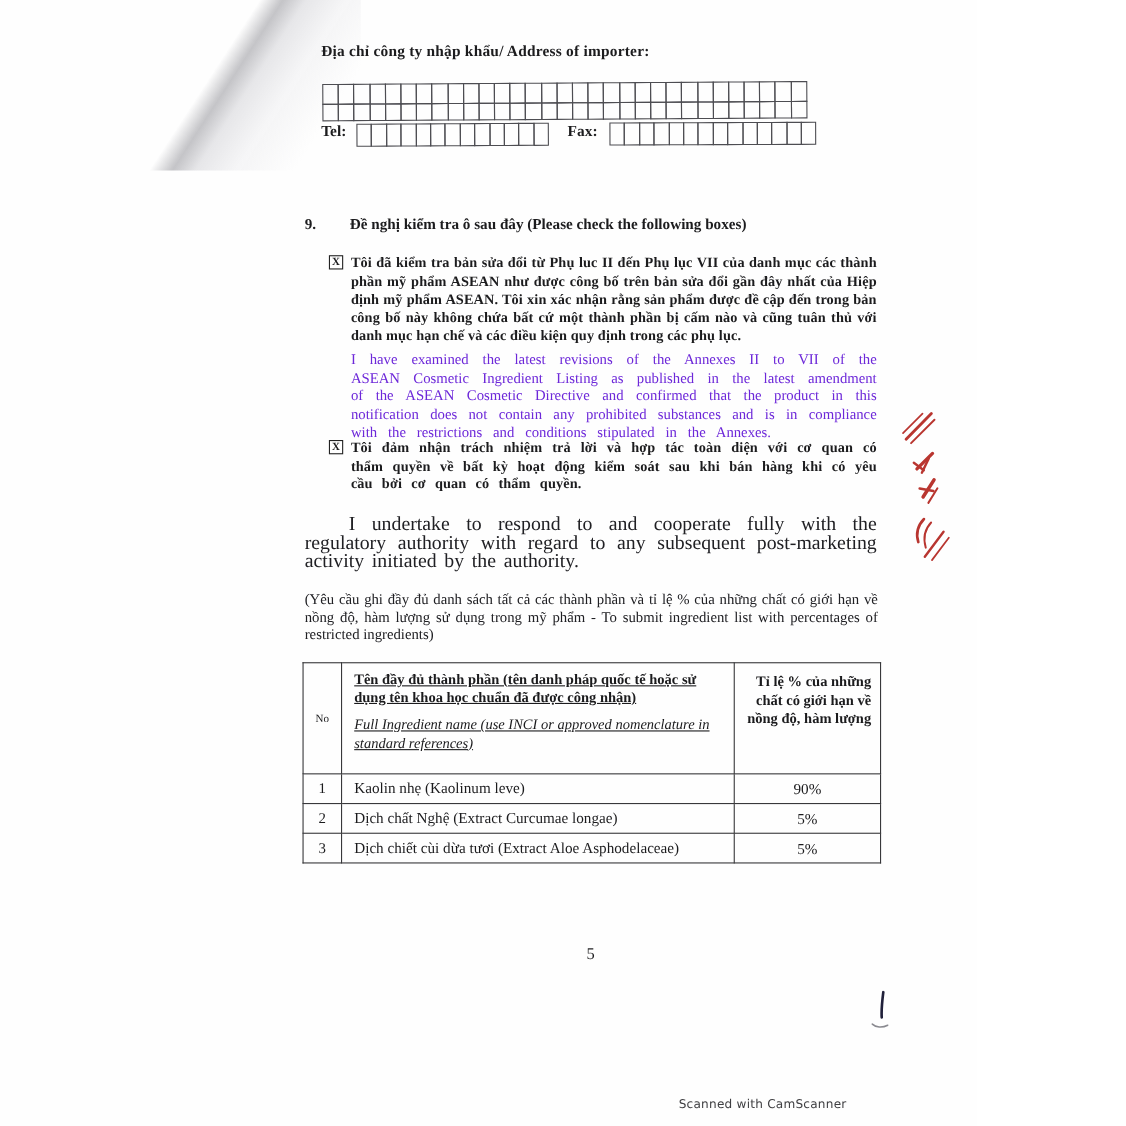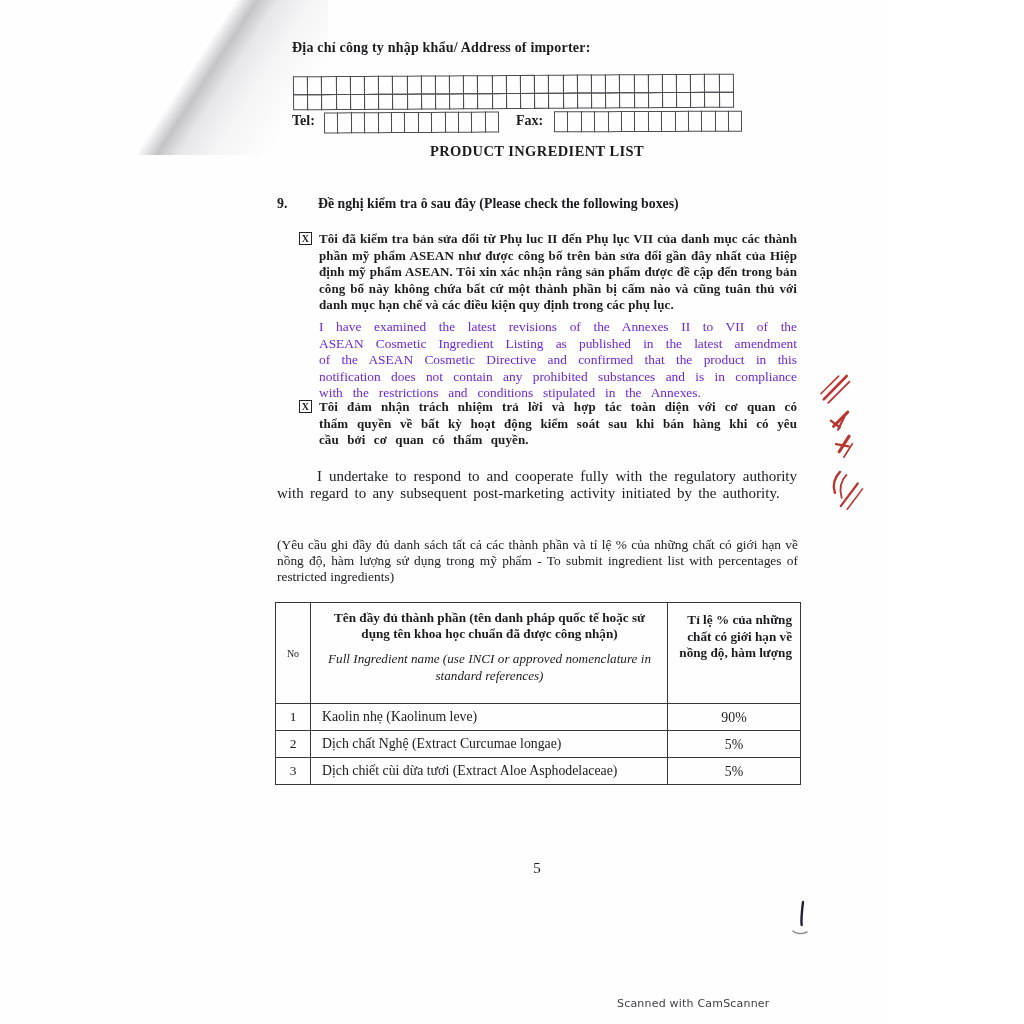--- a/index.html
+++ b/index.html
@@ -48,33 +48,33 @@
   .para{position:absolute; text-align:justify; line-height:16.6px;}
   .checkpara{left:319px; width:478px; font-size:13px; font-weight:700; letter-spacing:.1px;}
   .cp1{top:231px;}
   .cp2{top:399px; word-spacing:5px;}
   .checkbox{
     position:absolute; left:-20px; top:1px; width:13px; height:13px;
     border:1.4px solid #222; box-sizing:border-box; background:#fff;
     font-size:10px; line-height:11px; font-weight:700; text-align:center;
   }
   .en-para{left:319px; top:319px; width:478px; font-size:13.4px; word-spacing:6.5px; color:#6d28d9;}
-  .undertake{left:277px; top:468px; width:520px; font-size:15px; text-indent:40px; word-spacing:2.5px; color:#202024;}
+  .undertake{left:277px; top:468px; width:520px; font-size:18px; text-indent:40px; word-spacing:2.5px; color:#202024;}
   .full-heading{position:absolute; left:277px; top:513px; font-size:13.8px; font-weight:700;}
   .note-para{left:277px; top:537px; width:521px; font-size:13.4px; line-height:16.2px; color:#202024;}
   
   table.ing{
     position:absolute; left:275px; top:602px; width:525px;
     border-collapse:collapse; table-layout:fixed;
     font-size:13.4px; color:#1b1b1d;
   }
   table.ing th, table.ing td{border:1.6px solid #38383b; box-sizing:border-box; background:transparent;}
   col.c-no{width:35px;} col.c-name{width:357px;} col.c-pct{width:133px;}
   th.h-no{height:101px; vertical-align:middle; text-align:center; font-weight:400; font-size:10px;}
-  th.h-name{vertical-align:top; text-align:center; padding:7px 10px 0 11px; font-weight:400;}
+  th.h-name{vertical-align:top; text-align:left; padding:7px 10px 0 11px; font-weight:400;text-decoration:underline;}
   .h-name-vi{font-weight:700; font-size:13.2px; line-height:16px;}
   .h-name-en{font-style:italic; font-size:13.2px; line-height:16.5px; margin-top:9px; font-weight:400;}
   th.h-pct{vertical-align:top; text-align:right; padding:9px 8px 0 8px; font-weight:700; font-size:13.2px; line-height:16.5px;}
   td.b-no{height:27px; text-align:center; font-size:13.5px;}
   td.b-name{padding-left:11px; font-size:13.8px;}
   td.b-pct{text-align:center; font-size:13.8px; vertical-align:bottom; padding-bottom:4px;}
   tr.total td.b-no{height:34px;}
   
   .page-number{position:absolute; left:277px; top:860px; width:520px; text-align:center; font-size:15px;}
   .scanner-credit{
@@ -192,21 +192,20 @@
         <span class="cell"></span>
         <span class="cell"></span>
         <span class="cell"></span>
         <span class="cell"></span>
         <span class="cell"></span>
         <span class="cell"></span>
       </div>
   </div>
 
   <div class="title-block">
-    <div class="title-line">PRODUCT INGREDIENT LIST</div>
   </div>
 
   <div class="item9">
     <span class="item9-no">9.</span>
     <span class="item9-text">Đề nghị kiểm tra ô sau đây (Please check the following boxes)</span>
   </div>
 
   <div class="para checkpara cp1">
     <span class="checkbox">X</span>
     <span>Tôi đã kiểm tra bản sửa đổi từ Phụ luc II đến Phụ lục VII của danh mục các thành phần mỹ phẩm ASEAN như được công bố trên bản sửa đổi gần đây nhất của Hiệp định mỹ phẩm ASEAN. Tôi xin xác nhận rằng sản phẩm được đề cập đến trong bản công bố này không chứa bất cứ một thành phần bị cấm nào và cũng tuân thủ với danh mục hạn chế và  các điều kiện quy định trong các phụ lục.</span>

